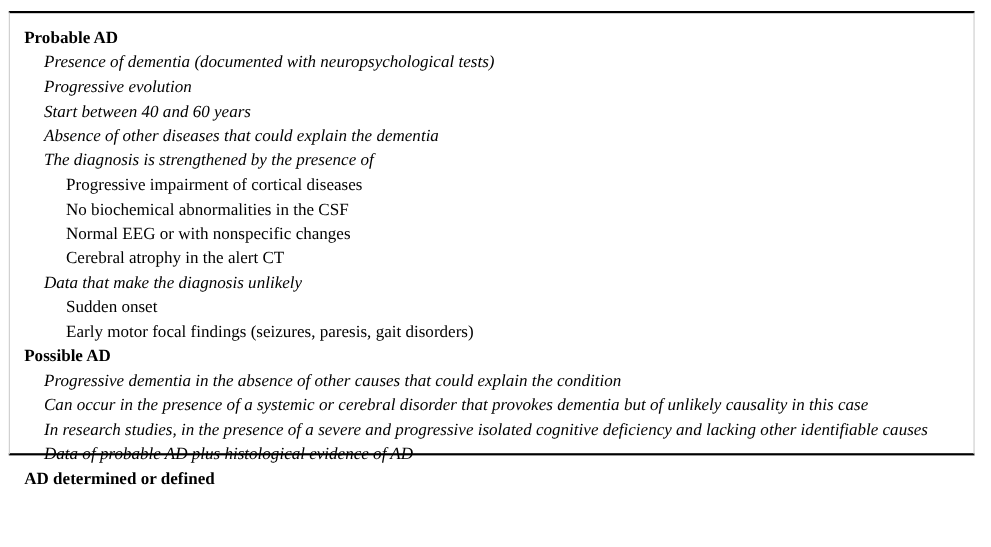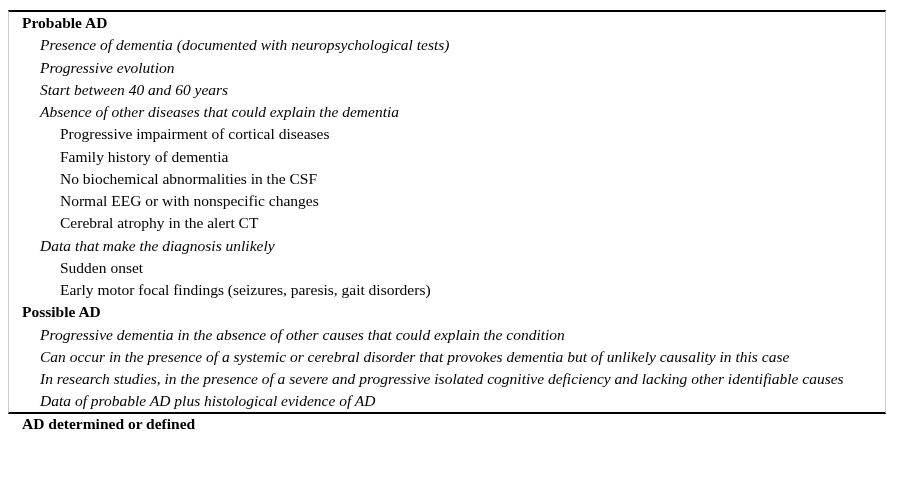--- a/index.html
+++ b/index.html
@@ -19,21 +19,21 @@
     position: absolute;
     left: 8px;
     top: 10px;
     width: 878px;
     height: 404px;
     box-sizing: border-box;
     border-top: 2px solid #000000;
     border-bottom: 2px solid #000000;
     border-left: 1px solid #cccccc;
     border-right: 1px solid #cccccc;
-    padding-top: 0;
+    padding-top: 12px;
     background: #ffffff;
   }
   .row {
     font-size: 15.5px;
     line-height: 22.25px;
     white-space: nowrap;
   }
   .row.level-0 {
     padding-left: 13px;
     font-weight: bold;
@@ -48,22 +48,22 @@
 </style>
 </head>
 <body>
 
 <div class="criteria-table" id="criteria-table">
     <div class="row level-0">Probable AD</div>
     <div class="row level-1">Presence of dementia (documented with neuropsychological tests)</div>
     <div class="row level-1">Progressive evolution</div>
     <div class="row level-1">Start between 40 and 60 years</div>
     <div class="row level-1">Absence of other diseases that could explain the dementia</div>
+    <div class="row level-1">The diagnosis is strengthened by the presence of</div>
     <div class="row level-2">Progressive impairment of cortical diseases</div>
-    <div class="row level-2">Family history of dementia</div>
     <div class="row level-2">No biochemical abnormalities in the CSF</div>
     <div class="row level-2">Normal EEG or with nonspecific changes</div>
     <div class="row level-2">Cerebral atrophy in the alert CT</div>
     <div class="row level-1">Data that make the diagnosis unlikely</div>
     <div class="row level-2">Sudden onset</div>
     <div class="row level-2">Early motor focal findings (seizures, paresis, gait disorders)</div>
     <div class="row level-0">Possible AD</div>
     <div class="row level-1">Progressive dementia in the absence of other causes that could explain the condition</div>
     <div class="row level-1">Can occur in the presence of a systemic or cerebral disorder that provokes dementia but of unlikely causality in this case</div>
     <div class="row level-1">In research studies, in the presence of a severe and progressive isolated cognitive deficiency and lacking other identifiable causes</div>

